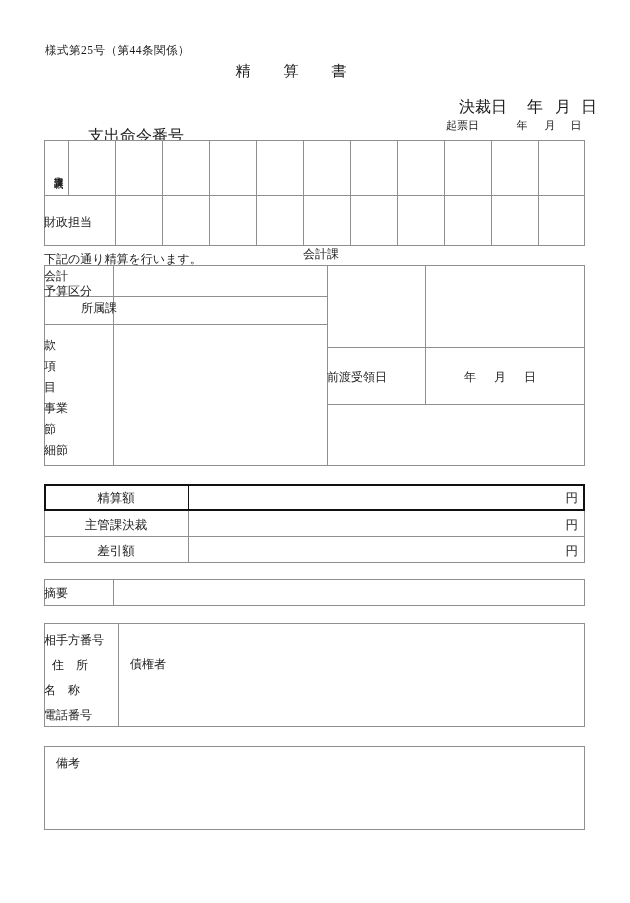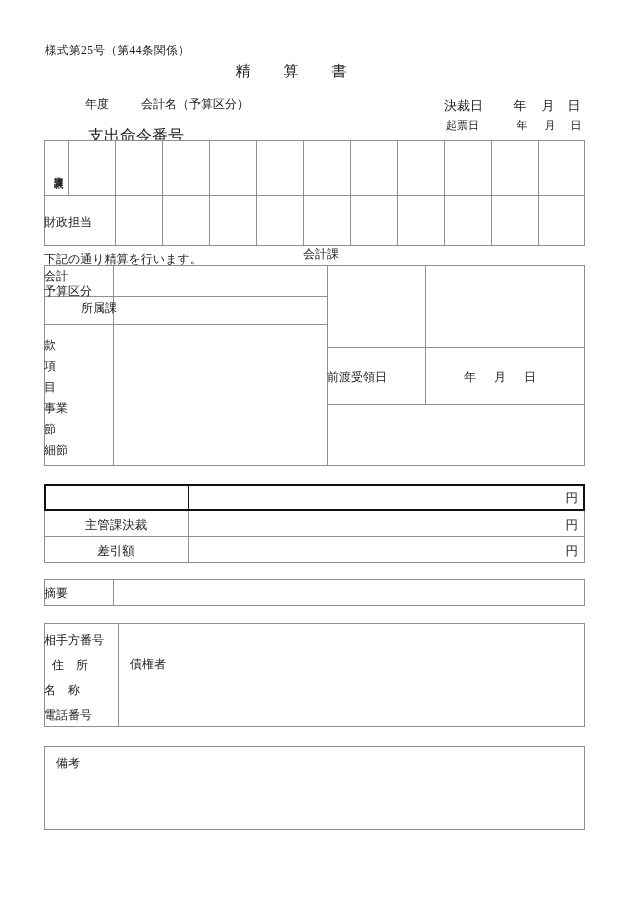--- a/index.html
+++ b/index.html
@@ -55,23 +55,23 @@
   .hdr-left-1 .gap { display:inline-block; width: 26px; }
   .hdr-left-2 {
     position: absolute;
     left: 88px;
     top: 126px;
     font-size: 16px;
     white-space: nowrap;
   }
   .hdr-right-1 {
     position: absolute;
-    left: 444px;
+    left: 459px;
     top: 97px;
-    font-size: 13px;
+    font-size: 16px;
     white-space: nowrap;
   }
   .hdr-right-2 {
     position: absolute;
     left: 446px;
     top: 118px;
     font-size: 11px;
     white-space: nowrap;
   }
   .hdr-right-1 .lbl, .hdr-right-2 .lbl { display:inline-block; width: 62px; }
@@ -176,25 +176,20 @@
   }
 </style>
 </head>
 <body>
 
 <div class="page">
 
   <div class="form-no">様式第25号（第44条関係）</div>
   <div class="doc-title">精　算　書</div>
 
-  <div class="hdr-left-1">
-    <span>年度</span>
-    <span class="gap"></span>
-    <span>会計名（予算区分）</span>
-  </div>
   <div class="hdr-left-2">支出命令番号</div>
 
   <div class="hdr-right-1">
     <span class="lbl">決裁日</span><span class="y">年</span><span class="m">月</span><span class="d">日</span>
   </div>
   <div class="hdr-right-2">
     <span class="lbl">起票日</span><span class="y">年</span><span class="m">月</span><span class="d">日</span>
   </div>
 
   <div class="box" id="approval-table"></div>
@@ -257,20 +252,21 @@
   <div class="cell-label" style="left:44px; top:421px; width:69px;">節</div>
   <div class="cell-label" style="left:44px; top:442px; width:69px;">細節</div>
 
   <div class="cell-label" style="left:327px; top:369px; width:98px;">前渡受領日</div>
   <div class="small-note" style="left:455px; top:369px;">
     <span style="display:inline-block;width:30px;text-align:center;">年</span><span style="display:inline-block;width:30px;text-align:center;">月</span><span style="display:inline-block;width:30px;text-align:center;">日</span>
   </div>
 
   <div class="amount-box" id="amount-row-0"></div>
   <div class="vline dark" style="left:188px; top:484px; height:27px; background:#111;"></div>
+  <div class="amt-label" style="left:44px; top:490px;">精算額</div>
   <div class="amt-yen" style="top:490px;">円</div>
 
   <div class="amount-box" id="amount-row-1"></div>
   <div class="vline" style="left:188px; top:511px; height:26px;"></div>
   <div class="amt-label" style="left:44px; top:517px;">主管課決裁</div>
   <div class="amt-yen" style="top:517px;">円</div>
 
   <div class="amount-box" id="amount-row-2"></div>
   <div class="vline" style="left:188px; top:537px; height:26px;"></div>
   <div class="amt-label" style="left:44px; top:543px;">差引額</div>

